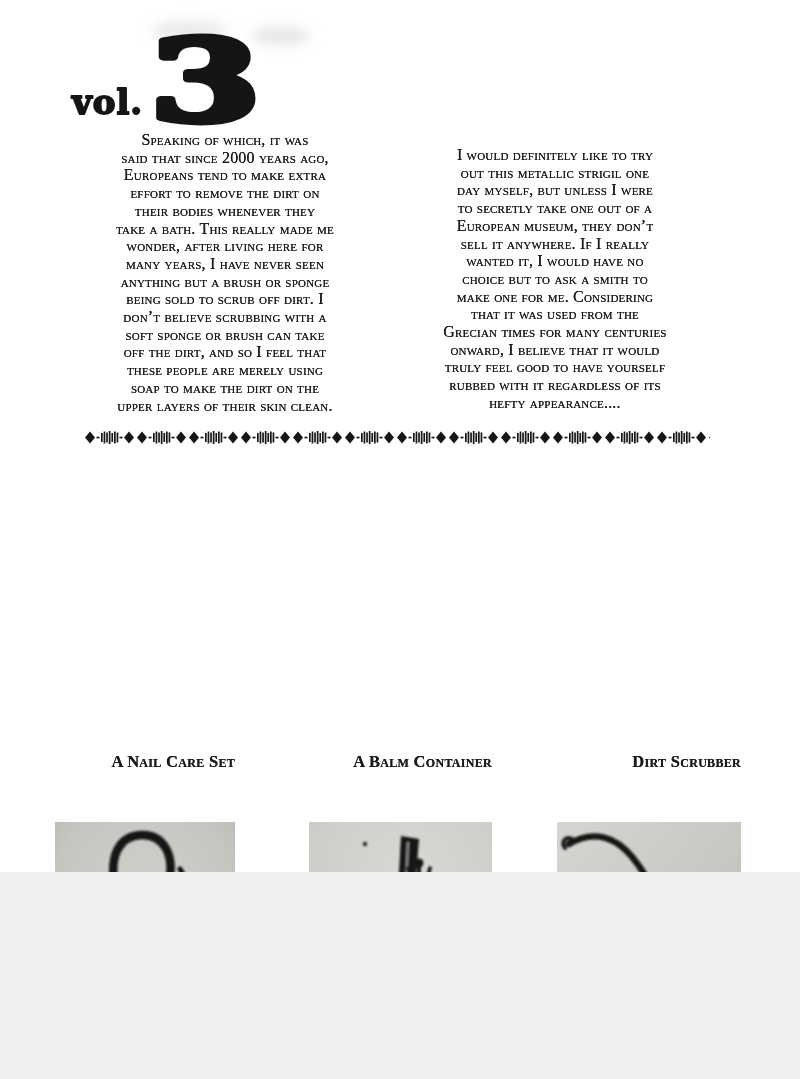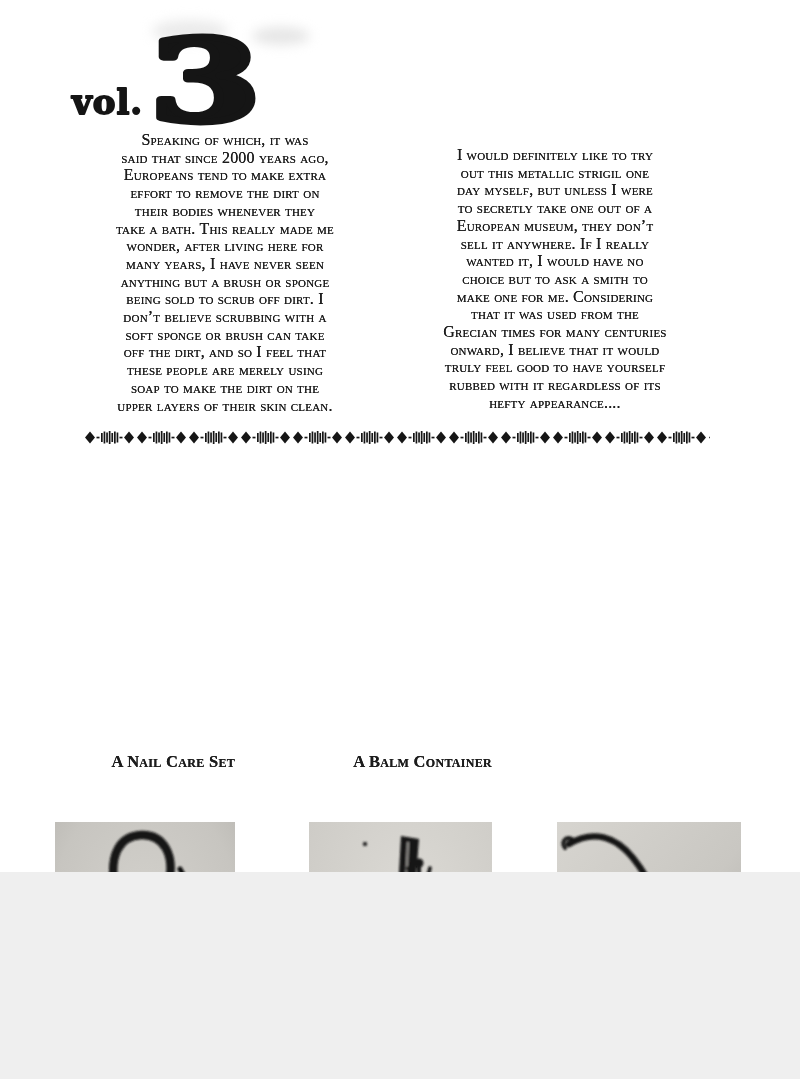--- a/index.html
+++ b/index.html
@@ -130,20 +130,21 @@
           </g>
         </pattern>
       </defs>
       <rect width="626" height="15" fill="url(#orn)"></rect>
     </svg>
   </div>
 
 
   <div class="photo-caption cap-0">A Nail Care Set</div>
   <div class="photo-caption cap-1">A Balm Container</div>
+  <div class="photo-caption cap-2">Dirt Scrubber</div>
 
   <div class="photo photo-0">
     <svg width="180" height="231" viewBox="0 0 180 231">
       <defs>
         <radialGradient id="bg1" cx="50%" cy="38%" r="85%">
           <stop offset="0%" stop-color="#d3d1cc"></stop>
           <stop offset="60%" stop-color="#c7c5c0"></stop>
           <stop offset="100%" stop-color="#b1afaa"></stop>
         </radialGradient>
         <filter id="b1">

